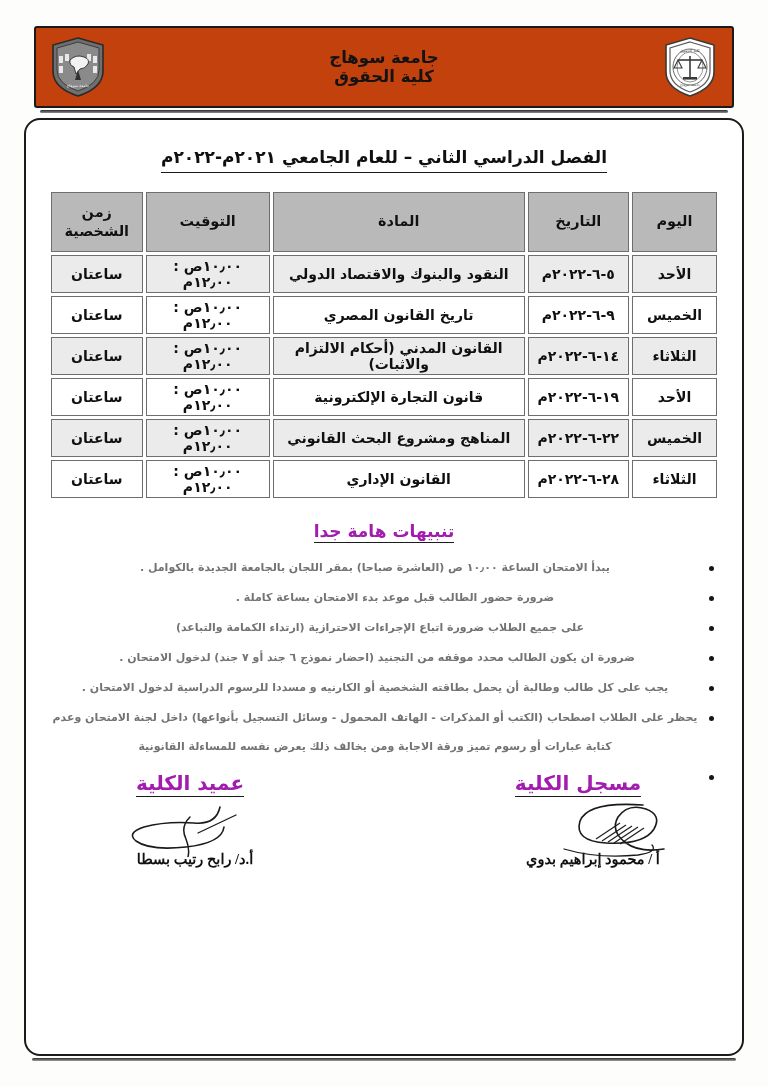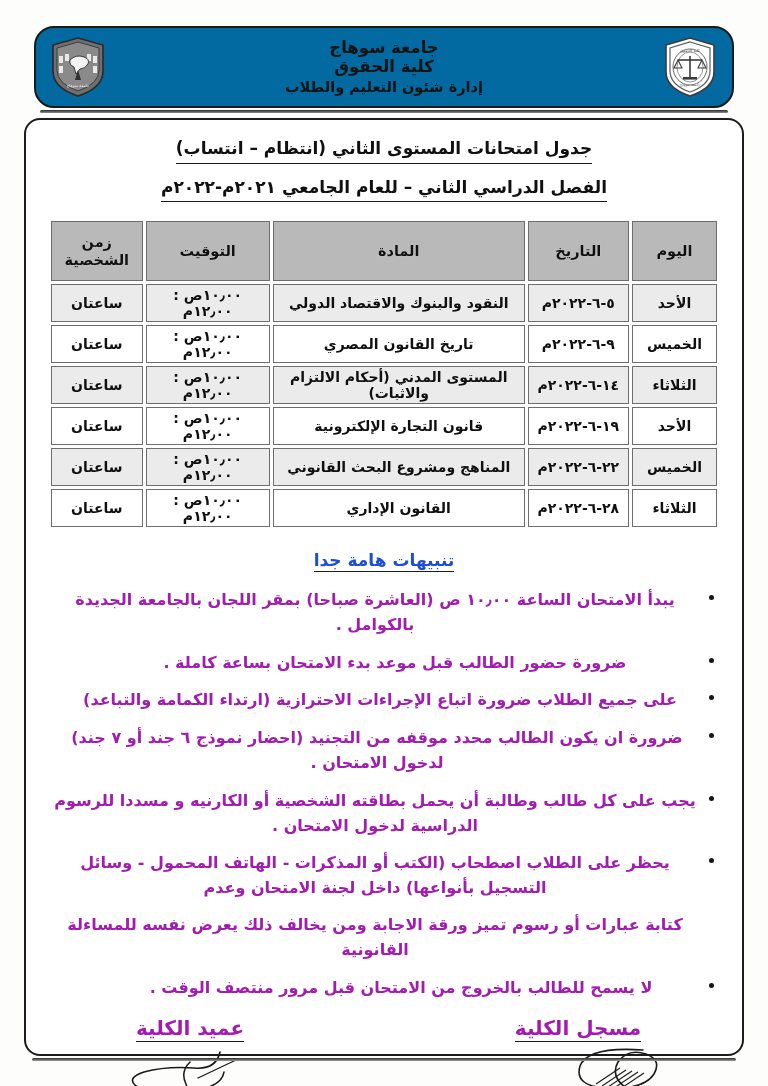--- a/index.html
+++ b/index.html
@@ -26,22 +26,22 @@
   }
 
   
   .letterhead {
     position: absolute;
     left: 34px;
     top: 26px;
     width: 700px;
     height: 82px;
     border: 2.5px solid #1a1a1a;
-    border-radius: 20px;
-    background: #0369a1;
+    border-radius: 3px;
+    background: #c2410c;
   }
   .letterhead::after {
     content: "";
     position: absolute;
     left: 4px;
     right: 4px;
     bottom: -7px;
     height: 3px;
     background: linear-gradient(to bottom, #2a2a2a, #8d8d8d);
     border-radius: 2px;
@@ -176,41 +176,41 @@
 
   
   .notices {
     margin-top: 20px;
     padding: 0 8px;
   }
   .notices-head {
     text-align: left;
     font-size: 17px;
     font-weight: 700;
-    color: #1d4ed8;
+    color: #a21caf;
     border-bottom: 1.3px solid #1d1d1d;
     display: inline-block;
     padding-bottom: 1px;
   }
   .notices-head-wrap { text-align: center; }
 
   ul.notice-list {
     list-style: none;
     margin: 16px 0 0 0;
     padding: 0;
     direction: rtl;
   }
   ul.notice-list > li {
     position: relative;
     padding-right: 18px;
     margin-bottom: 13px;
-    font-size: 16px;
+    font-size: 11px;
     font-weight: 700;
     line-height: 1.55;
-    color: #a21caf;
+    color: #737373;
     text-align: center;
   }
   ul.notice-list > li .bullet {
     position: absolute;
     right: 2px;
     top: 7px;
     width: 5px;
     height: 5px;
     background: #161616;
     border-radius: 50%;
@@ -289,21 +289,20 @@
         <path d="M42 24 L38 32 L46 32 Z" fill="none" stroke="#3a3a3a" stroke-width="1.1"></path>
         <rect x="23" y="41" width="14" height="2.6" fill="#3a3a3a"></rect>
         <text x="30" y="16" font-size="4" fill="#555" text-anchor="middle" font-family="DejaVu Sans, sans-serif">كلية الحقوق</text>
         <text x="30" y="50" font-size="3.6" fill="#666" text-anchor="middle" font-family="DejaVu Sans, sans-serif">جامعة سوهاج</text>
       </svg>
     </div>
 
     <div class="lh-titles">
       <div class="lh-l1">جامعة سوهاج</div>
       <div class="lh-l2">كلية الحقوق</div>
-      <div class="lh-l3">إدارة شئون التعليم والطلاب</div>
     </div>
 
     <div class="emblem">
       <svg viewBox="0 0 60 62" xmlns="http://www.w3.org/2000/svg">
         <path d="M30 2 L55 9 L55 35 Q55 52 30 60 Q5 52 5 35 L5 9 Z" fill="#6f6f6f" stroke="#2a2a2a" stroke-width="1.6"></path>
         <path d="M30 6 L51 12 L51 34 Q51 48 30 55 Q9 48 9 34 L9 12 Z" fill="#8a8a8a" stroke="#3c3c3c" stroke-width="1"></path>
         <g fill="#e8e8e8">
           <rect x="11" y="20" width="4" height="7"></rect>
           <rect x="17" y="18" width="4" height="7"></rect>
           <rect x="39" y="18" width="4" height="7"></rect>
@@ -316,21 +315,20 @@
         <text x="30" y="51" font-size="4" fill="#efefef" text-anchor="middle" font-family="DejaVu Sans, sans-serif">جامعة سوهاج</text>
       </svg>
     </div>
 
   </div>
 </div>
 
 <div class="docframe">
 
   <div class="doctitle">
-    <div><span class="t-line">جدول امتحانات المستوى الثاني (انتظام – انتساب)</span></div>
     <div class="t-line2"><span class="t-line">الفصل الدراسي الثاني – للعام الجامعي ٢٠٢١م-٢٠٢٢م</span></div>
   </div>
 
   <div class="tablewrap">
     <table class="exams">
       <colgroup>
         <col class="col-day">
           <col class="col-date">
           <col class="col-subj">
           <col class="col-time">
@@ -359,21 +357,21 @@
         <tr>
           <td>الخميس</td>
           <td>٩-٦-٢٠٢٢م</td>
           <td class="subject">تاريخ القانون المصري</td>
           <td class="time">١٠٫٠٠ص : ١٢٫٠٠م</td>
           <td>ساعتان</td>
         </tr>
         <tr>
           <td>الثلاثاء</td>
           <td>١٤-٦-٢٠٢٢م</td>
-          <td class="subject">المستوى المدني (أحكام الالتزام والاثبات)</td>
+          <td class="subject">القانون المدني (أحكام الالتزام والاثبات)</td>
           <td class="time">١٠٫٠٠ص : ١٢٫٠٠م</td>
           <td>ساعتان</td>
         </tr>
         <tr>
           <td>الأحد</td>
           <td>١٩-٦-٢٠٢٢م</td>
           <td class="subject">قانون التجارة الإلكترونية</td>
           <td class="time">١٠٫٠٠ص : ١٢٫٠٠م</td>
           <td>ساعتان</td>
         </tr>
@@ -421,21 +419,20 @@
         <span class="bullet"></span>
         <span>يجب على كل طالب وطالبة أن يحمل بطاقته الشخصية أو الكارنيه و مسددا للرسوم الدراسية لدخول الامتحان .</span>
       </li>
       <li class="n6">
         <span class="bullet"></span>
         <span>يحظر على الطلاب اصطحاب (الكتب أو المذكرات - الهاتف المحمول - وسائل التسجيل بأنواعها) داخل لجنة الامتحان وعدم</span>
         <span class="n-line2">كتابة عبارات أو رسوم تميز ورقة الاجابة ومن يخالف ذلك يعرض نفسه للمساءلة القانونية</span>
       </li>
       <li class="n7">
         <span class="bullet"></span>
-        <span>لا يسمح للطالب بالخروج من الامتحان قبل مرور منتصف الوقت .</span>
       </li>
     </ul>
   </div>
 
   <div class="signatures">
 
     <div class="sigblock sig-right">
       <div><span class="sig-role">مسجل الكلية</span></div>
       <div class="sig-scribble">
         <svg viewBox="0 0 250 58" xmlns="http://www.w3.org/2000/svg">

